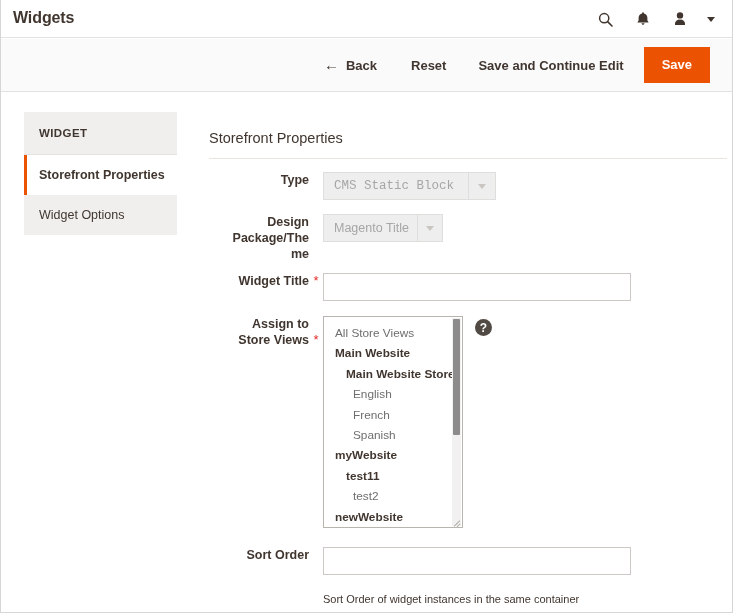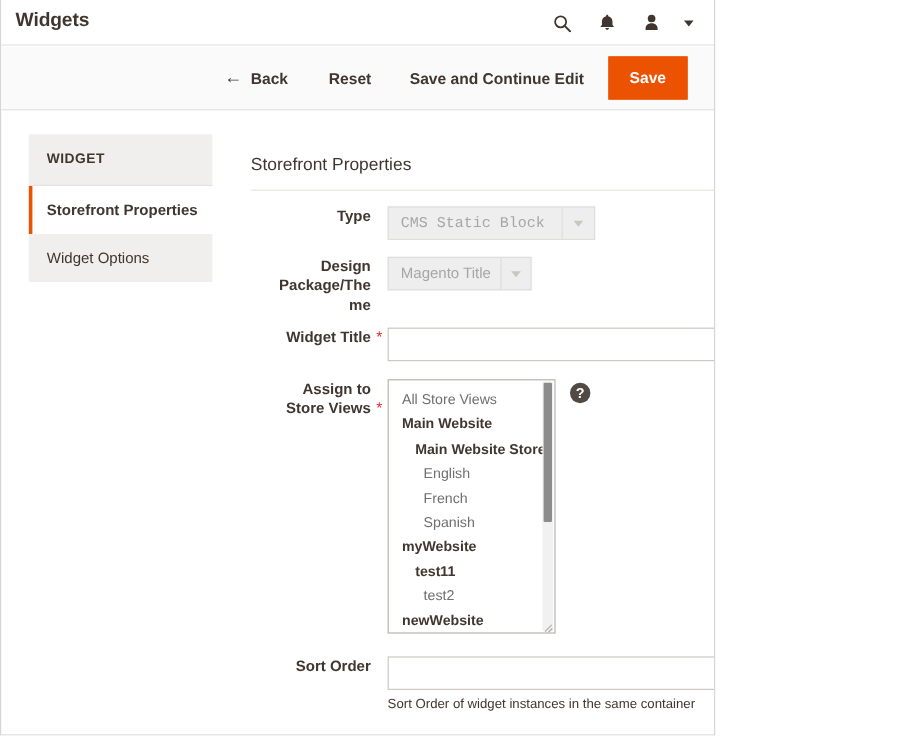--- a/index.html
+++ b/index.html
@@ -7,21 +7,21 @@
     margin: 0; padding: 0;
     width: 750px; height: 613px;
     overflow: hidden;
     background: #ffffff;
     font-family: "Liberation Sans", sans-serif;
     -webkit-font-smoothing: antialiased;
   }
 
   #frame {
     position: relative;
-    width: 596px; height: 613px;
+    width: 733px; height: 613px;
     background: #ffffff;
     border-left: 1px solid #d6d6d6;
     border-right: 1px solid #d6d6d6;
     border-bottom: 1px solid #d6d6d6;
     overflow: hidden;
   }
 
   
   .page-header {
     position: absolute; left: 0; top: 0; right: 0; height: 38px;
@@ -194,21 +194,21 @@
     border: 1px solid #ccc9c4;
     background: #ffffff;
     font-size: 12.5px;
     color: #41362f;
     padding: 0 8px;
     font-family: "Liberation Sans", sans-serif;
   }
   .field-hint {
     font-size: 11px;
     color: #41362f;
-    margin-top: 5px;
+    margin-top: 17px;
     line-height: 14px;
   }
 
   
   .msel-wrap { position: relative; display: inline-block; }
   .multiselect {
     width: 140px; height: 212px;
     border: 1px solid #b8b4ae;
     background: #ffffff;
     position: relative;

